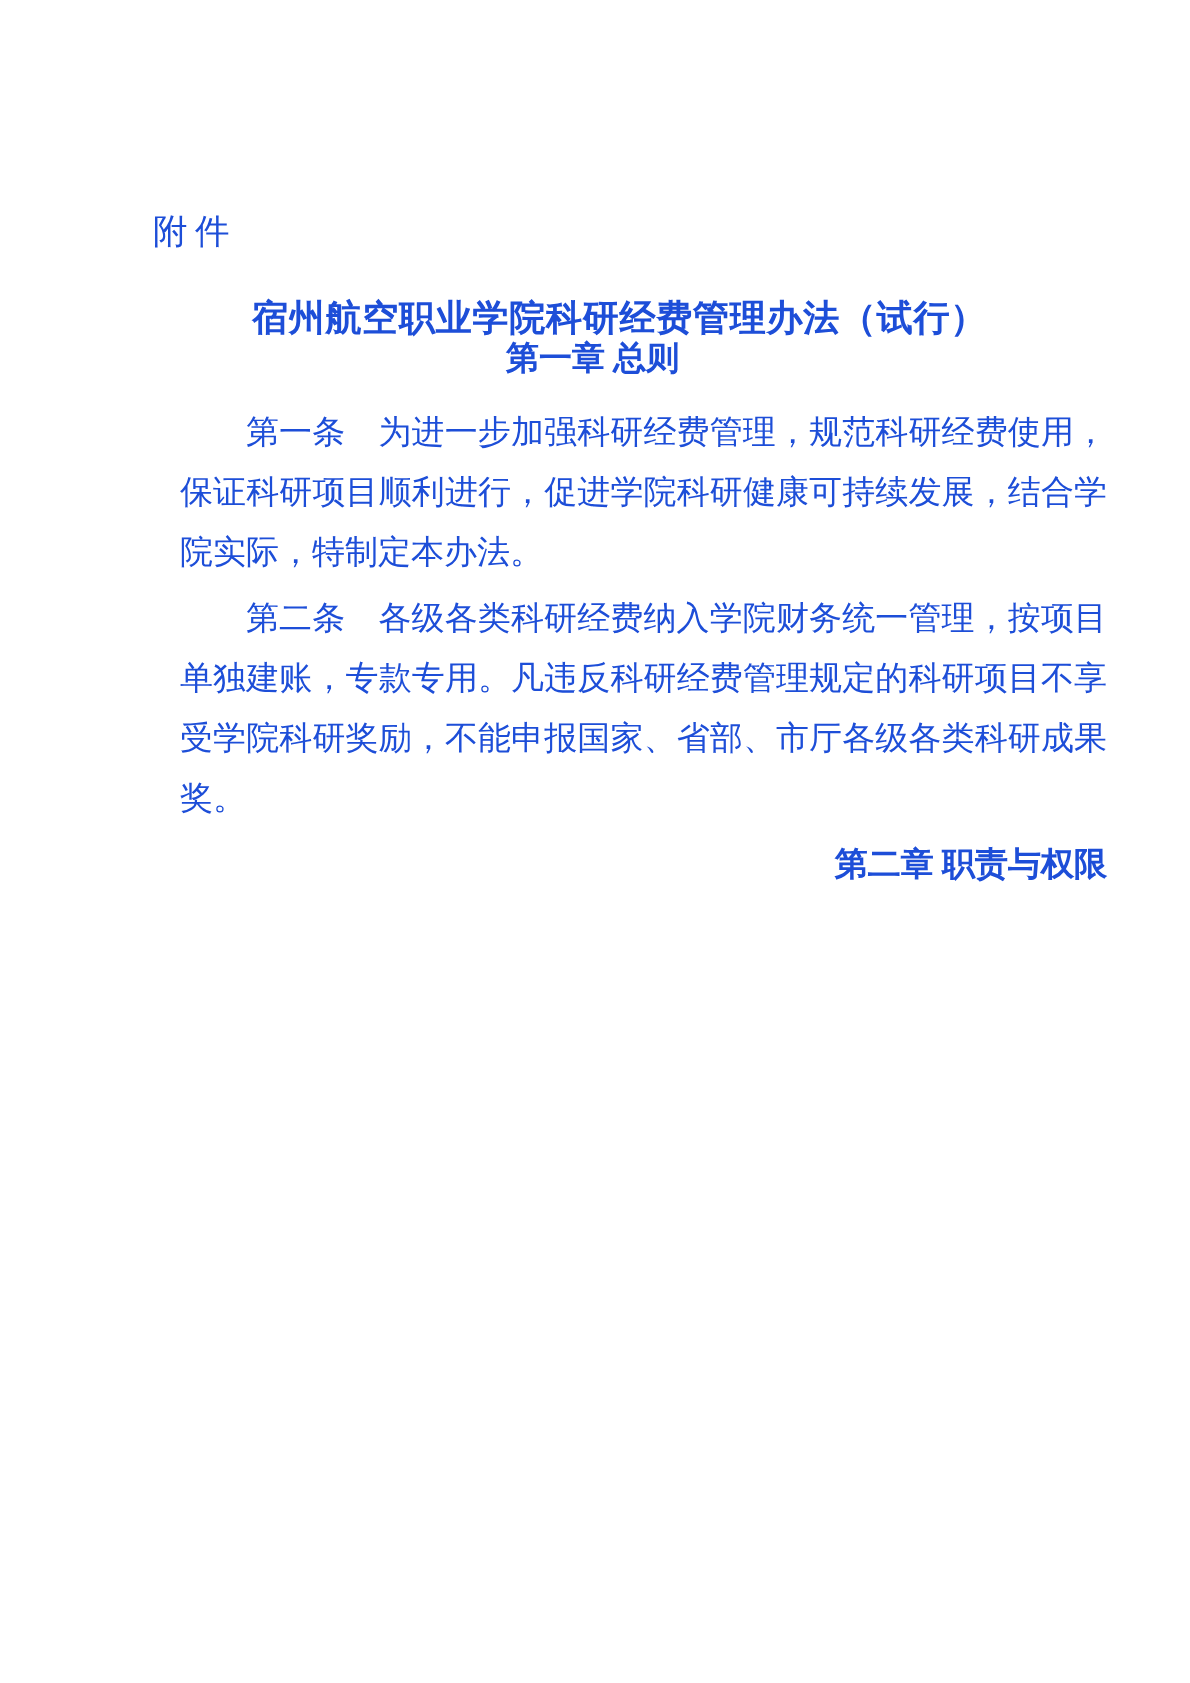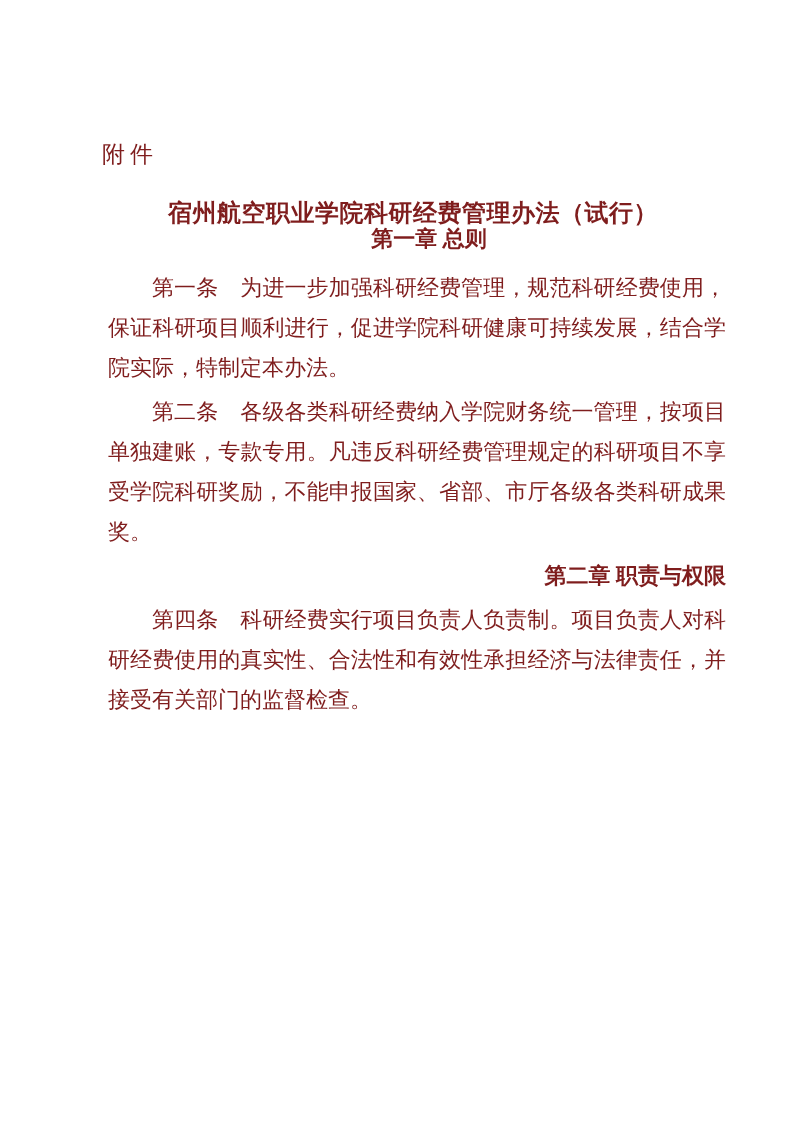--- a/index.html
+++ b/index.html
@@ -5,21 +5,21 @@
   html, body {
     margin: 0;
     padding: 0;
     background: #ffffff;
   }
   .page {
     position: relative;
     width: 793px;
     height: 1122px;
     background: #ffffff;
-    color: #7f1d1d;
+    color: #1d4ed8;
     font-family: "Liberation Serif", "DejaVu Serif", serif;
     overflow: hidden;
   }
   .attachment {
     position: absolute;
     left: 102px;
     top: 140px;
     font-size: 23px;
     line-height: 30px;
     letter-spacing: 5px;
@@ -32,31 +32,31 @@
     text-align: center;
     font-size: 24px;
     line-height: 31px;
     font-weight: 700;
     letter-spacing: 0.5px;
     white-space: nowrap;
     margin-top: 10px;
   }
   .chapter-heading-top {
     position: absolute;
-    left: 120px;
+    left: 86px;
     top: 224px;
     width: 618px;
     text-align: center;
     font-size: 22px;
     line-height: 30px;
     font-weight: 700;
   }
   .doc-body {
     position: absolute;
-    left: 108px;
+    left: 120px;
     top: 264px;
     width: 618px;
     font-size: 22px;
     line-height: 40px;
     text-align: justify;
   }
   .doc-body p {
     margin: 4px 0;
     text-indent: 2em;
   }
@@ -82,18 +82,17 @@
 
   <div class="doc-body">
 
     <p>第一条　为进一步加强科研经费管理，规范科研经费使用，保证科研项目顺利进行，促进学院科研健康可持续发展，结合学院实际，特制定本办法。</p>
 
     <p>第二条　各级各类科研经费纳入学院财务统一管理，按项目单独建账，专款专用。凡违反科研经费管理规定的科研项目不享受学院科研奖励，不能申报国家、省部、市厅各级各类科研成果奖。</p>
 
 
     <div class="chapter-heading">第二章 职责与权限</div>
 
-    <p>第四条　科研经费实行项目负责人负责制。项目负责人对科研经费使用的真实性、合法性和有效性承担经济与法律责任，并接受有关部门的监督检查。</p>
 
 
   </div>
 
 </div>
 
 </body></html>

